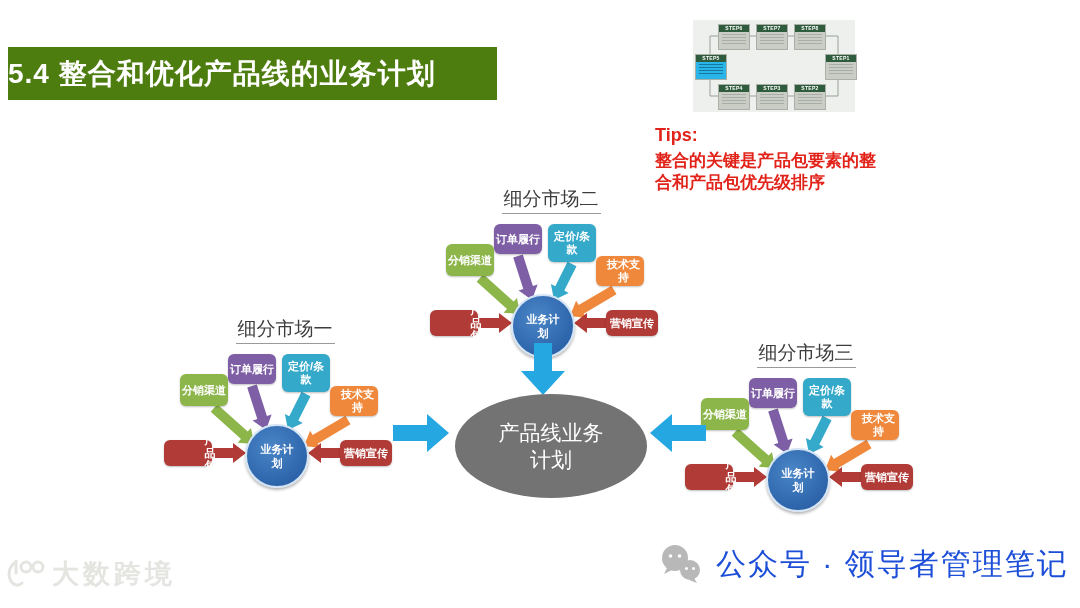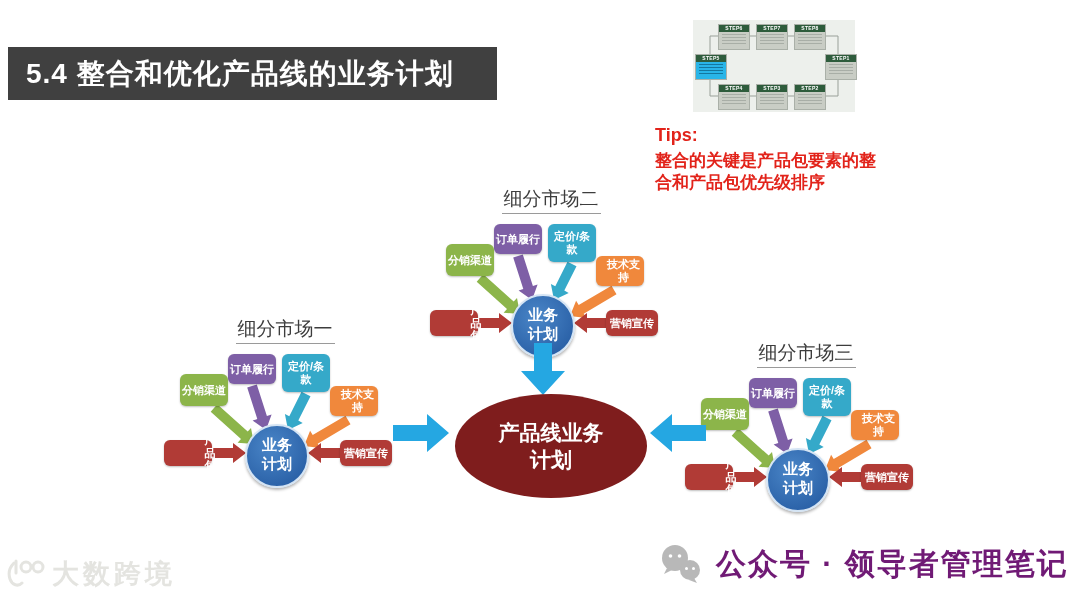--- a/index.html
+++ b/index.html
@@ -1,22 +1,22 @@
 <!DOCTYPE html>
 <html><head>
 <meta charset="utf-8">
 <style>
   html,body{margin:0;padding:0;}
   body{font-family:"Liberation Sans","DejaVu Sans",sans-serif;background:#fff;}
   #stage{position:relative;width:1080px;height:608px;background:#ffffff;overflow:hidden;}
 
   
   .header-bar{position:absolute;left:8px;top:47px;width:489px;height:53px;
-    background:#404040;color:#fff;display:flex;align-items:center;
-    font-size:28px;font-weight:bold;padding-left:18px;box-sizing:border-box;letter-spacing:1px;}
+    background:#4d7c0f;color:#fff;display:flex;align-items:center;
+    font-size:28px;font-weight:bold;padding-left:0;box-sizing:border-box;letter-spacing:1px;}
 
   
   .tips{position:absolute;left:655px;top:124px;width:240px;color:#e2231a;
     font-size:17px;line-height:1.32;font-weight:bold;}
   .tips .tips-label{font-size:18px;margin-bottom:2px;}
 
   
   .thumb{position:absolute;left:693px;top:20px;width:162px;height:92px;background:#edf0ec;}
   .thumb svg{position:absolute;left:0;top:0;}
   .stepbox{position:absolute;width:30px;height:24px;background:#c9cdc5;border:0.5px solid #aab0a8;}
@@ -44,43 +44,43 @@
   .fbox.b-teal{left:122px;top:6px;width:48px;height:38px;}
   .fbox.b-green{left:20px;top:26px;width:48px;height:32px;}
   .fbox.b-orange{left:170px;top:38px;width:48px;height:30px;padding-left:8px;}
   .fbox.b-redl{left:4px;top:92px;width:48px;height:26px;padding-left:45px;}
   .fbox.b-redr{left:180px;top:92px;width:52px;height:26px;}
   .circle{position:absolute;left:85px;top:76px;width:64px;height:64px;border-radius:50%;
     background:radial-gradient(circle at 40% 35%,#4a86c8,#2b62a8 75%);
     border:2px solid #d4e4f4;box-sizing:border-box;
     display:flex;align-items:center;justify-content:center;
     box-shadow:0 2px 3px rgba(0,0,0,.3);}
-  .circle span{display:block;width:42px;color:#fff;font-size:15px;font-weight:bold;
-    text-align:center;word-break:break-all;line-height:1.3;font-family:Liberation Mono, monospace;}
+  .circle span{display:block;width:42px;color:#fff;font-size:11px;font-weight:bold;
+    text-align:center;word-break:break-all;line-height:1.3;}
 
   
   .bigarrow{position:absolute;}
   .arrow-right-big{left:393px;top:414px;}
   .arrow-left-big{left:650px;top:414px;}
   .arrow-down-big{left:521px;top:343px;}
 
   
   .plbp{position:absolute;left:455px;top:394px;width:192px;height:104px;border-radius:50%;
-    background:#7f1d1d;color:#fff;display:flex;flex-direction:column;
+    background:#737373;color:#fff;display:flex;flex-direction:column;
     justify-content:center;text-align:center;
-    font-size:21px;font-weight:bold;line-height:1.3;}
+    font-size:21px;font-weight:normal;line-height:1.3;}
 
   
   .watermark{position:absolute;left:6px;top:556px;display:flex;align-items:center;
     color:#e4e4e0;font-size:27px;font-weight:bold;letter-spacing:4px;}
   .watermark svg{margin-right:6px;}
 
   
   .footer{position:absolute;left:658px;top:543px;display:flex;align-items:center;
-    color:#701a75;font-size:30px;letter-spacing:2px;font-weight:bold;}
+    color:#1d4ed8;font-size:30px;letter-spacing:2px;}
   .footer svg{margin-right:12px;}
 </style>
 </head>
 <body>
 
 <div id="stage">
 
   <div class="header-bar">
     <span>5.4 整合和优化产品线的业务计划</span>
   </div>

